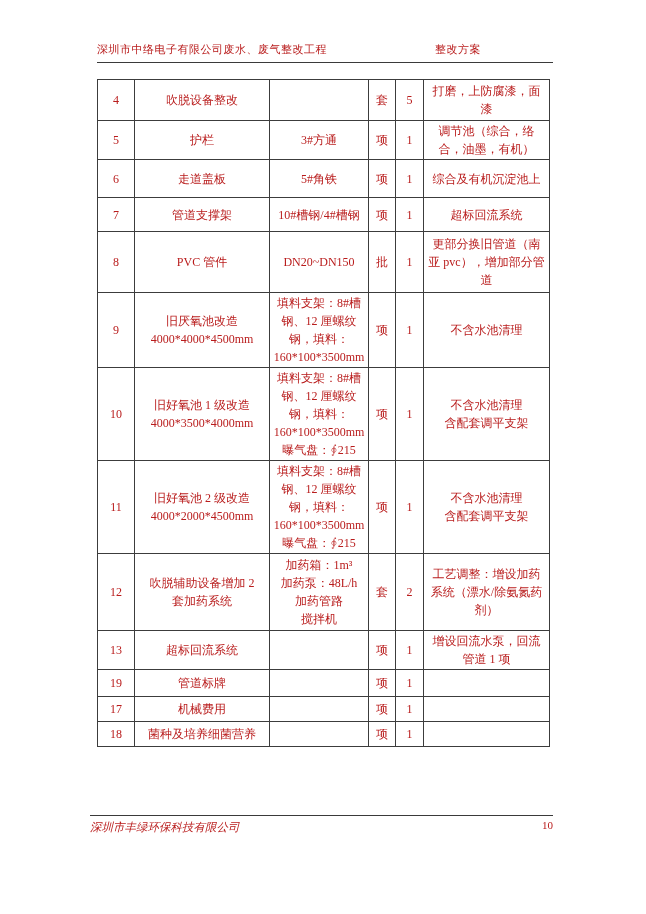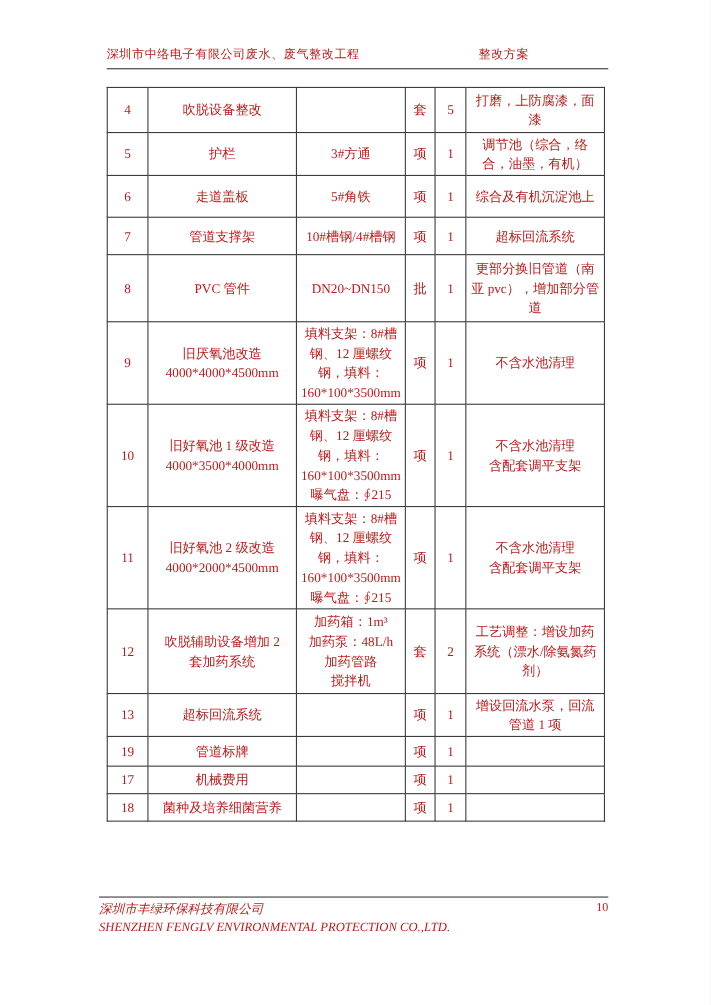--- a/index.html
+++ b/index.html
@@ -200,16 +200,15 @@
         <td class="c-remark"></td>
       </tr>
     </tbody>
   </table>
 
   <div class="footer">
     <div class="f-row">
       <div class="f-cn">深圳市丰绿环保科技有限公司</div>
       <div class="f-page">10</div>
     </div>
-    <div class="f-en">SHENZHEN FENGLV ENVIRONMENTAL PROTECTION CO.,LTD.</div>
   </div>
 
 </div>
 
 </body></html>

